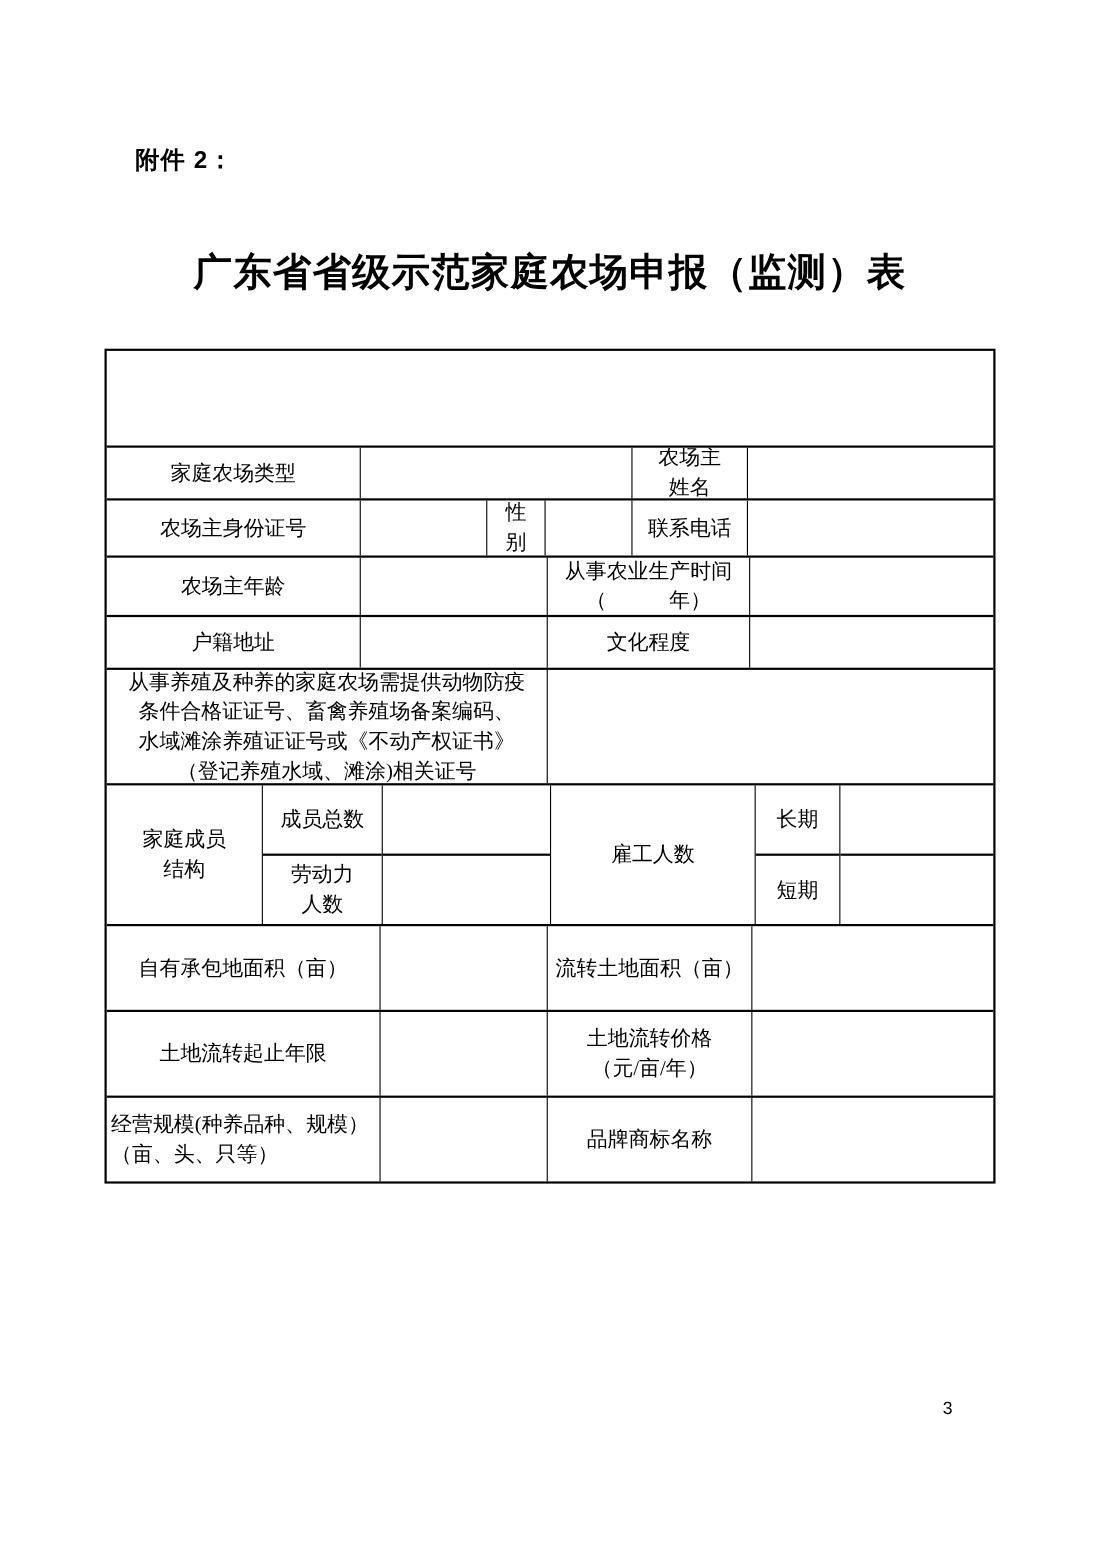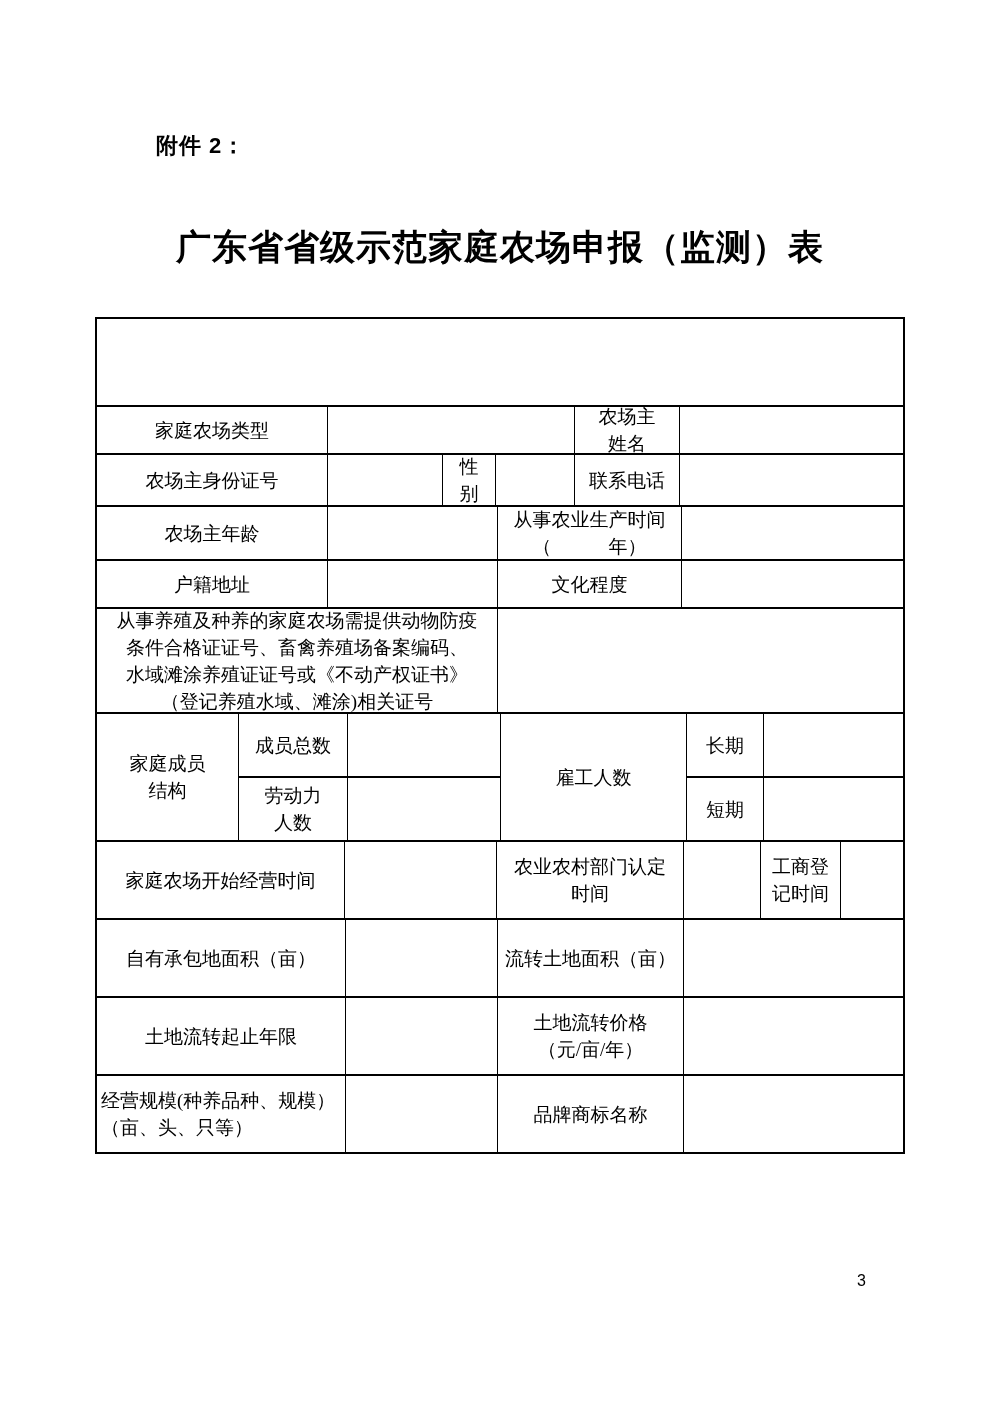--- a/index.html
+++ b/index.html
@@ -6,21 +6,21 @@
   html, body { background: #ffffff; }
   body {
     width: 1000px; height: 1414px;
     position: relative;
     font-family: "Liberation Serif", "DejaVu Serif", serif;
     color: #000000;
   }
   .attachment {
     position: absolute; left: 123px; top: 131px;
     font-family: "Liberation Sans", "DejaVu Sans", sans-serif;
-    font-size: 22px; font-weight: 600; letter-spacing: 1px; margin-left: 33px;
+    font-size: 22px; font-weight: 600; letter-spacing: 1px;
   }
   .doc-title {
     position: absolute; top: 224px; left: 0; width: 100%;
     text-align: center;
     font-size: 35px; font-weight: 700; letter-spacing: 1px;
   }
   .ftable {
     position: absolute; left: 95px; top: 317px; width: 810px;
     border: 2px solid #000;
   }
@@ -117,30 +117,20 @@
     <div class="subcol" style="width:77px">
       <div class="cell">长期</div>
       <div class="cell">短期</div>
     </div>
     <div class="subcol flex1">
       <div class="cell"></div>
       <div class="cell"></div>
     </div>
   </div>
 
-  <div class="trow" style="height:78px">
-    <div class="cell" style="width:247px">家庭农场开始经营时间</div>
-    <div class="cell" style="width:152px"></div>
-    <div class="cell" style="width:187px">农业农村部门认定
-时间</div>
-    <div class="cell" style="width:77px"></div>
-    <div class="cell" style="width:80px">工商登
-记时间</div>
-    <div class="cell flex1"></div>
-  </div>
 
   <div class="trow" style="height:78px">
     <div class="cell" style="width:248px">自有承包地面积（亩）</div>
     <div class="cell" style="width:152px"></div>
     <div class="cell" style="width:186px">流转土地面积（亩）</div>
     <div class="cell flex1"></div>
   </div>
 
   <div class="trow" style="height:78px">
     <div class="cell" style="width:248px">土地流转起止年限</div>

